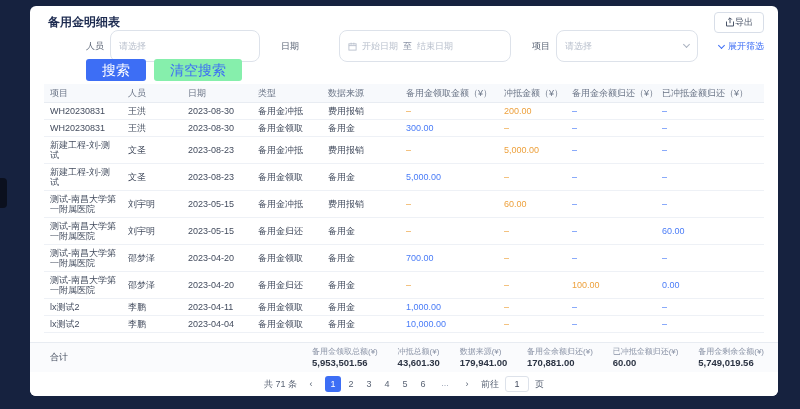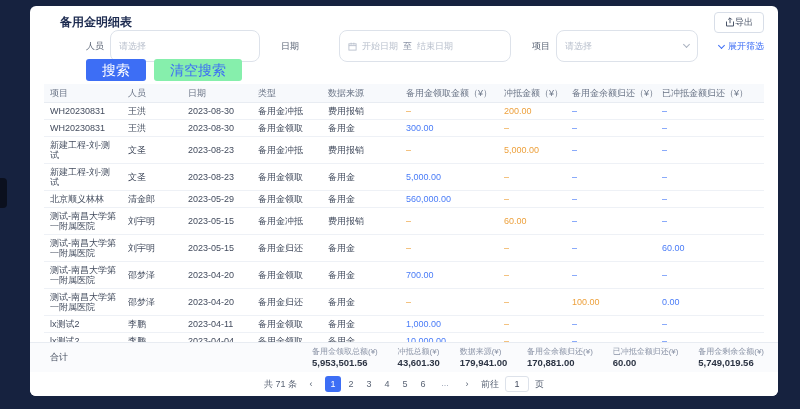--- a/index.html
+++ b/index.html
@@ -15,21 +15,21 @@
   }
   .card {
     position:absolute; left:30px; top:6px; width:748px; height:390px;
     background:#ffffff; border-radius:6px; overflow:hidden;
     display:flex; flex-direction:column;
   }
   .card-header {
     height:26px; flex:none; display:flex; align-items:center; justify-content:space-between;
     padding:6px 14px 0 14px;
   }
-  .page-title { font-size:12px; font-weight:bold; color:#1d2b50; margin:16px; }
+  .page-title { font-size:12px; font-weight:bold; color:#1d2b50; margin:4px; }
   .export-btn {
     display:inline-flex; align-items:center; gap:0;
     border:1px solid #d8dee8; background:#fff; border-radius:4px;
     padding:3px 10px; font-size:9px; color:#4b5568; cursor:pointer;
     font-family:inherit;
   }
   .filter-row {
     height:26px; flex:none; display:flex; align-items:center; justify-content:space-between;
     padding:2px 14px 0 56px;
   }
@@ -229,31 +229,20 @@
             <td class="nw">文圣</td>
             <td class="nw">2023-08-23</td>
             <td class="nw">备用金领取</td>
             <td class="nw">备用金</td>
             <td class="nw"><span class="amount blue">5,000.00</span></td>
             <td class="nw"><span class="amount orange">–</span></td>
             <td class="nw"><span class="amount blue">–</span></td>
             <td class="nw"><span class="amount blue">–</span></td>
           </tr>
           <tr>
-            <td>北京顺义林林</td>
-            <td class="nw">清金郎</td>
-            <td class="nw">2023-05-29</td>
-            <td class="nw">备用金领取</td>
-            <td class="nw">备用金</td>
-            <td class="nw"><span class="amount blue">560,000.00</span></td>
-            <td class="nw"><span class="amount orange">–</span></td>
-            <td class="nw"><span class="amount blue">–</span></td>
-            <td class="nw"><span class="amount blue">–</span></td>
-          </tr>
-          <tr>
             <td>测试-南昌大学第一附属医院</td>
             <td class="nw">刘宇明</td>
             <td class="nw">2023-05-15</td>
             <td class="nw">备用金冲抵</td>
             <td class="nw">费用报销</td>
             <td class="nw"><span class="amount orange">–</span></td>
             <td class="nw"><span class="amount orange">60.00</span></td>
             <td class="nw"><span class="amount blue">–</span></td>
             <td class="nw"><span class="amount blue">–</span></td>
           </tr>

